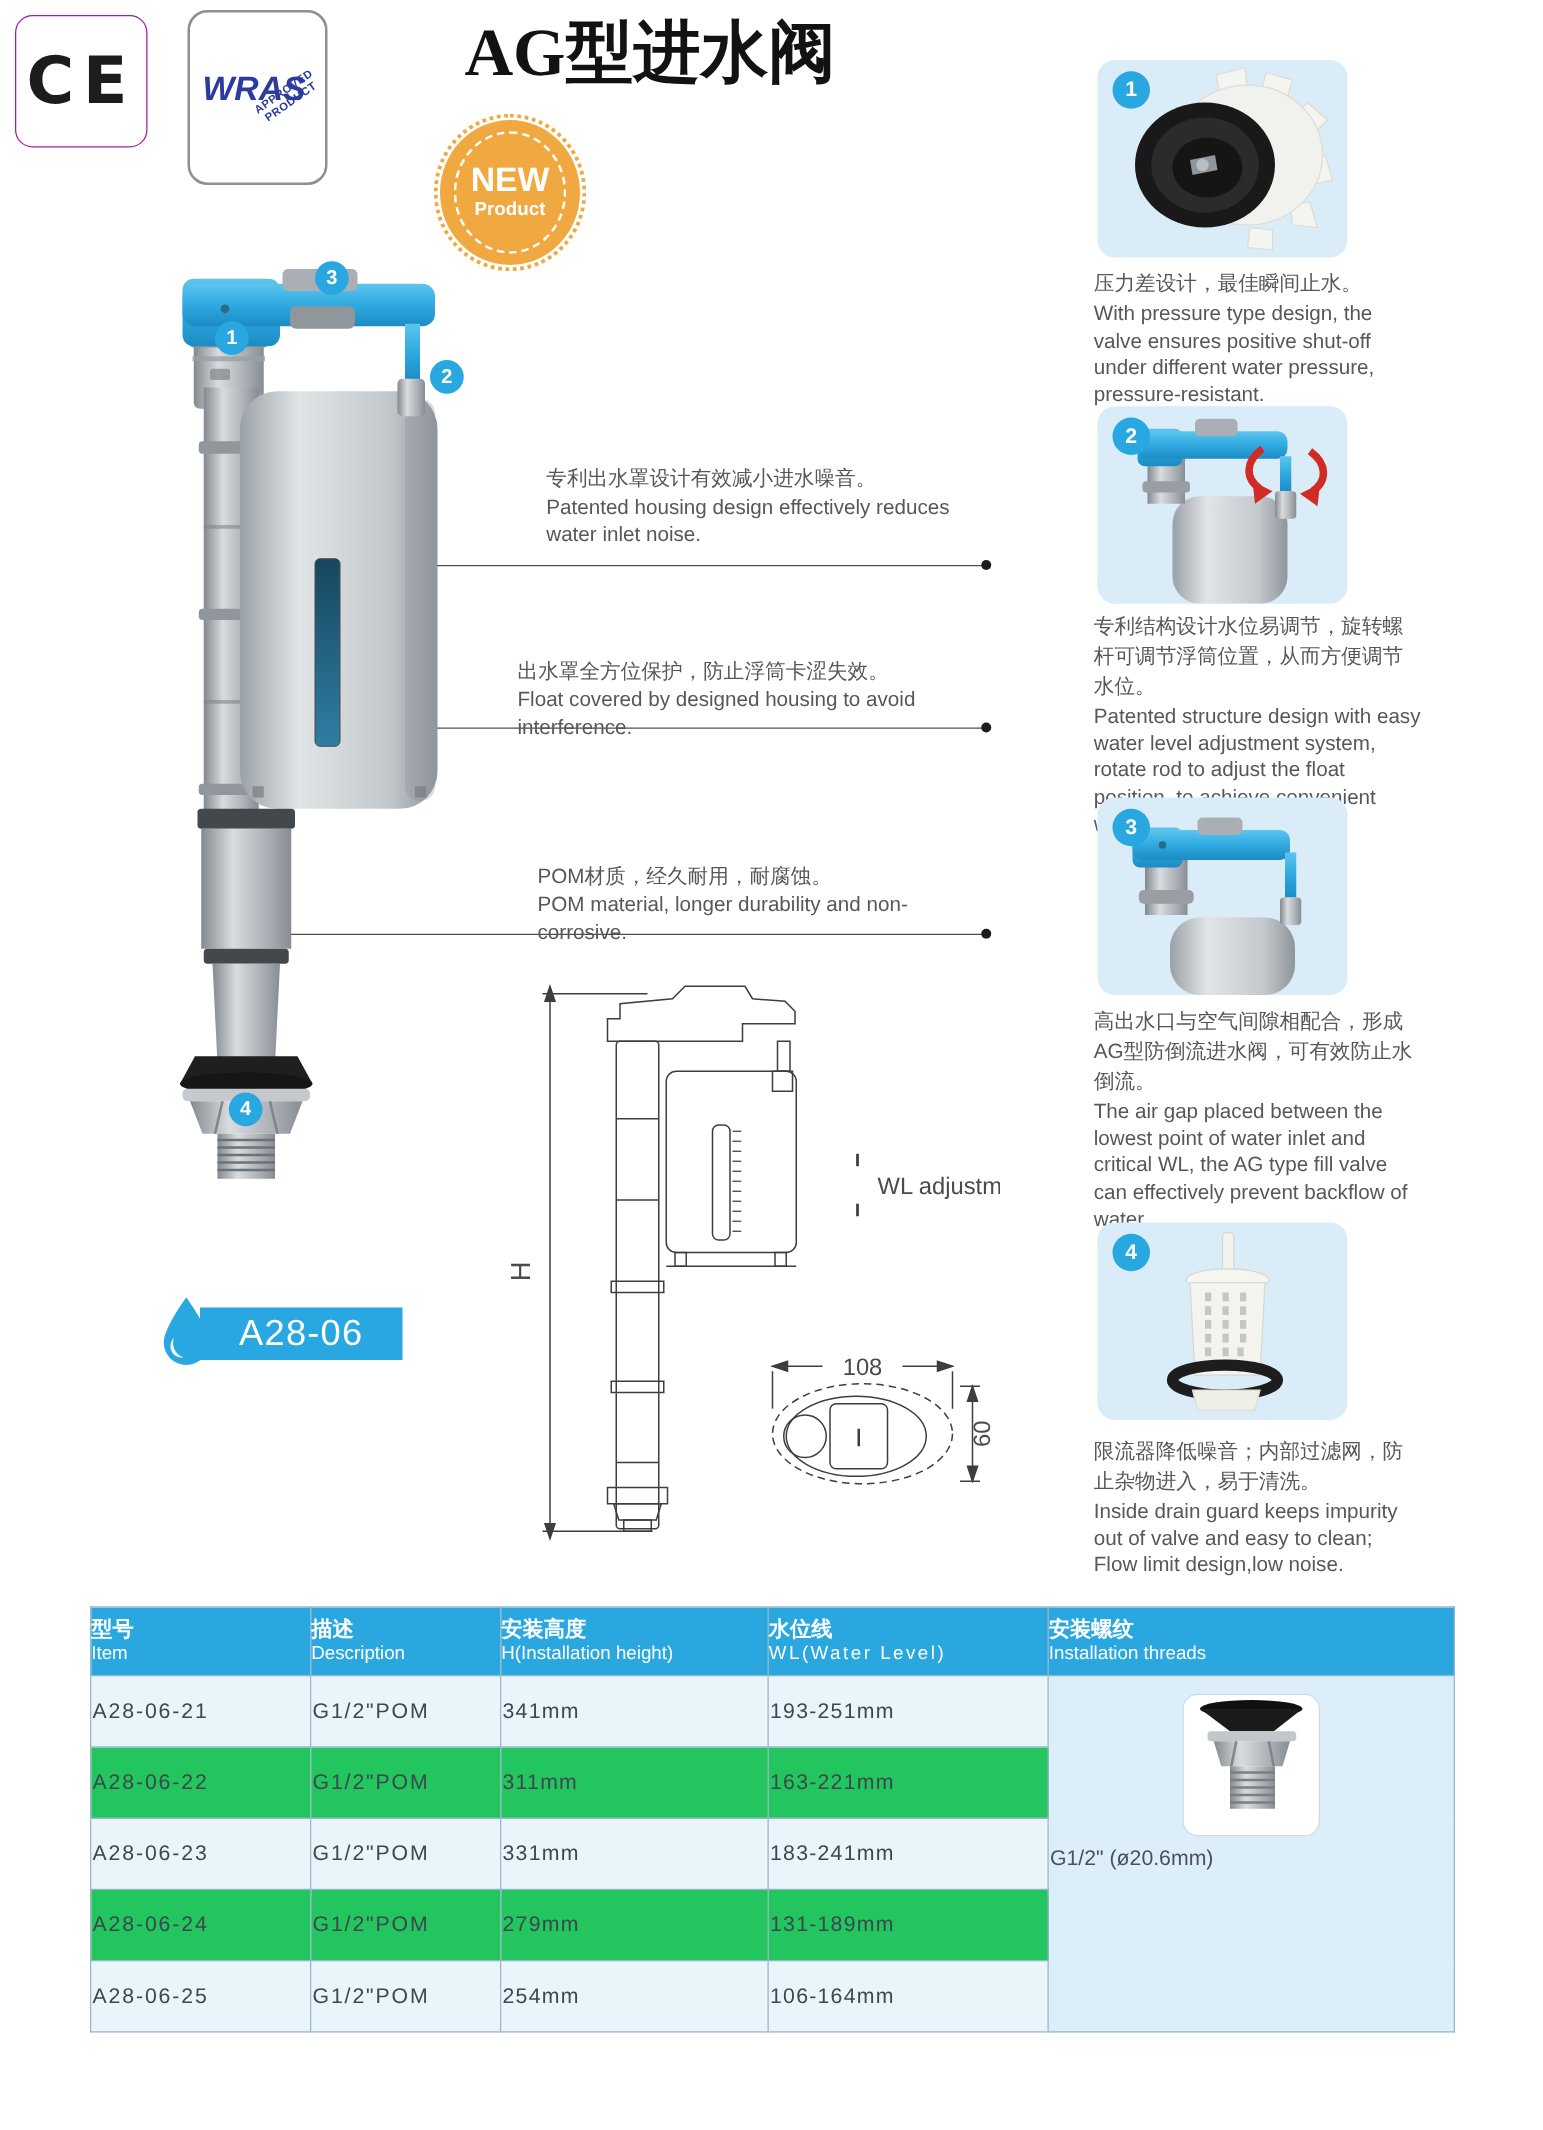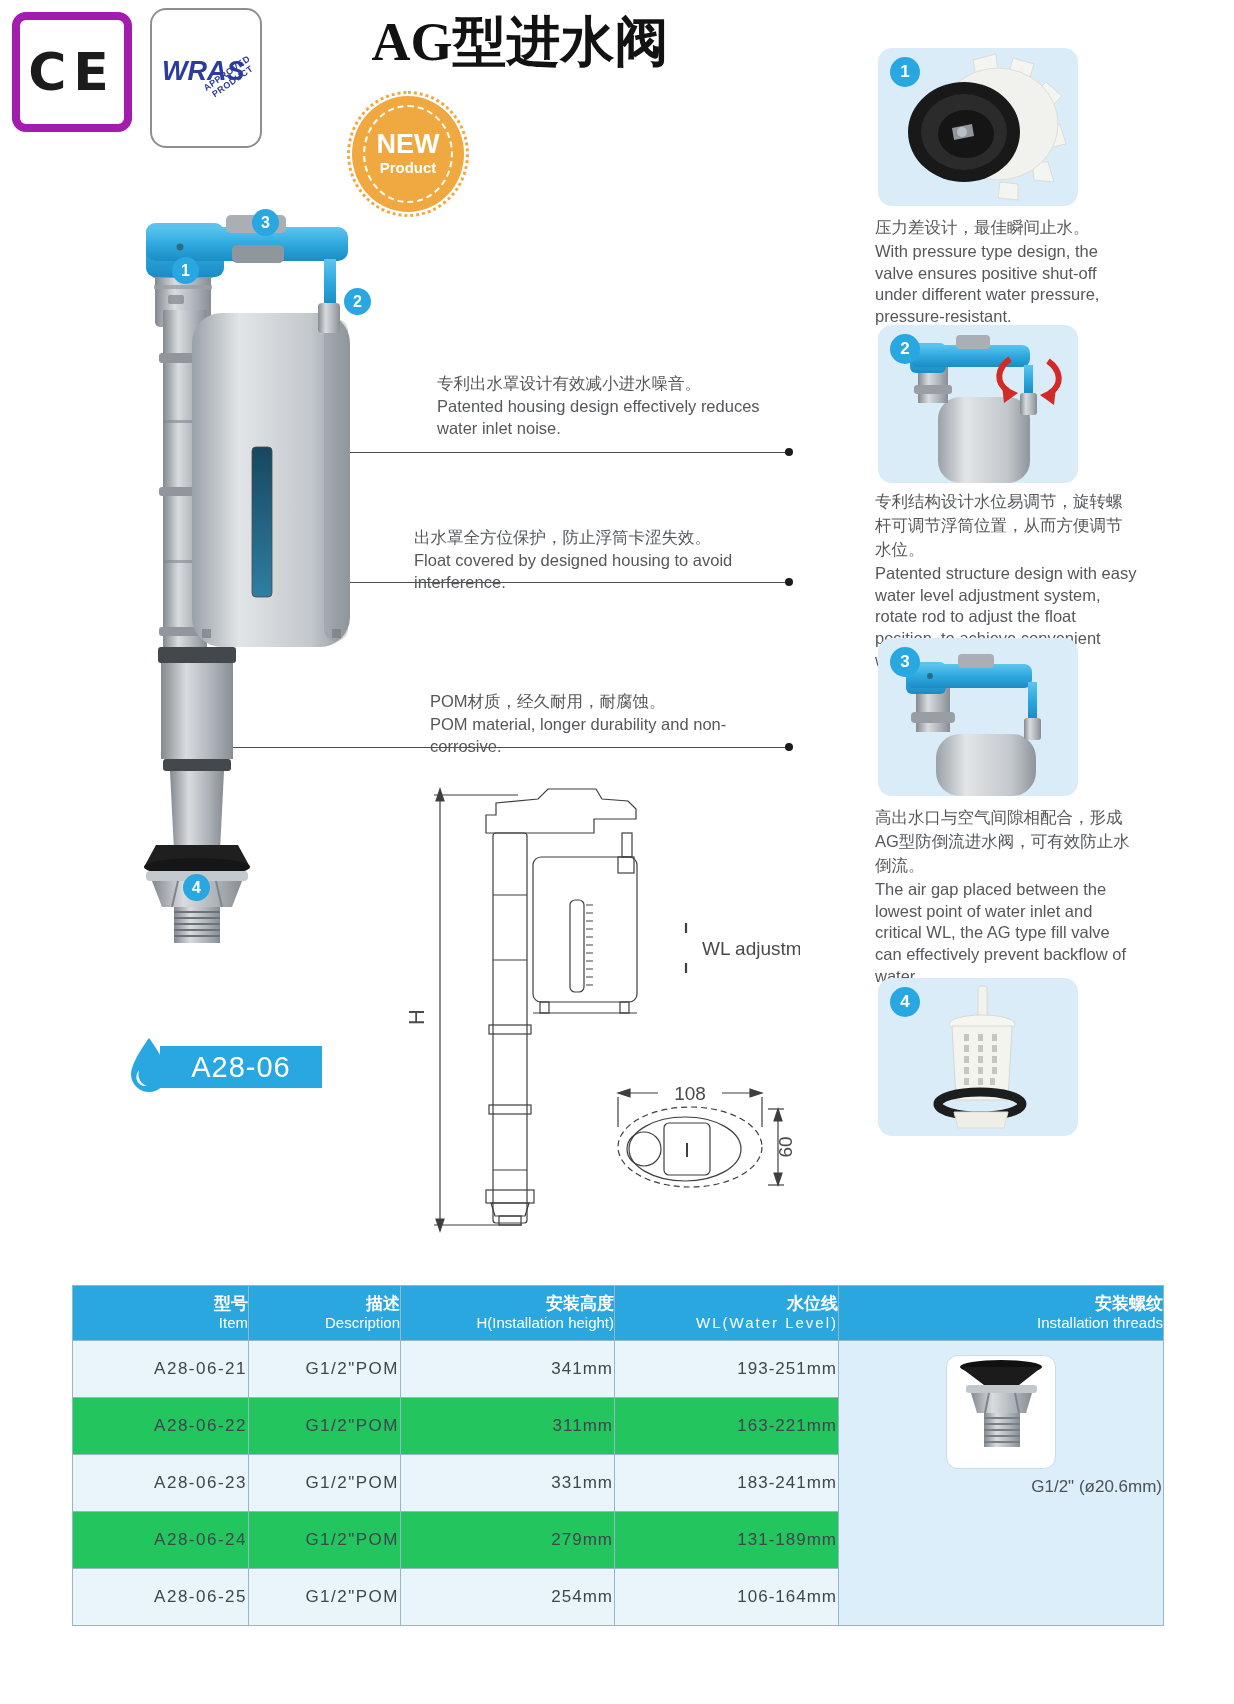--- a/index.html
+++ b/index.html
@@ -1,21 +1,21 @@
 <!DOCTYPE html>
 <html><head>
 <meta charset="utf-8">
 <style>
   html,body{margin:0;padding:0;background:#fff;}
   .canvas{position:relative;width:1234px;height:1704px;background:#fff;overflow:hidden;
           font-family:"Liberation Sans","DejaVu Sans",sans-serif;color:#58595b;}
   .abs{position:absolute;}
 
   
-  .ce-box{left:12px;top:12px;width:104px;height:104px;border:8px solid #a21caf;border-radius:14px;
+  .ce-box{left:12px;top:12px;width:104px;height:104px;border:1px solid #a21caf;border-radius:14px;
           display:flex;align-items:center;justify-content:center;}
   .ce-text{font-size:52px;font-weight:700;color:#1c1c1c;letter-spacing:7px;font-family:"DejaVu Sans",sans-serif;}
   .wras-box{left:150px;top:8px;width:108px;height:136px;border:2px solid #8f8f8f;border-radius:16px;background:#fff;}
   .wras-main{position:absolute;left:10px;top:46px;font-family:Liberation Sans, sans-serif;
              font-style:italic;font-weight:700;font-size:27px;color:#2b3c9e;}
   .wras-sub{position:absolute;right:2px;top:58px;transform:rotate(-35deg);font-size:9px;font-weight:700;
             color:#2b3c9e;line-height:1.1;text-align:center;letter-spacing:.5px;}
   .title{left:330px;top:6px;width:380px;text-align:center;margin:0;font-family:"Liberation Serif","DejaVu Serif",serif;
          font-size:54px;font-weight:700;color:#121212;}
 
@@ -44,21 +44,21 @@
   .dcard .co-badge{position:absolute;left:12px;top:9px;width:30px;height:30px;font-size:17px;}
   .dtext{width:262px;font-size:16.5px;line-height:1.33;color:#55575a;}
   .dtext .cn{margin-bottom:1px;}
 
   
   .model-rect{left:160px;top:1046px;width:162px;height:42px;background:#29a7e0;color:#fff;
               display:flex;align-items:center;justify-content:center;font-size:29px;letter-spacing:1px;}
 
   
   .spec-table{left:72px;top:1285px;width:1091px;border-collapse:collapse;table-layout:fixed;}
-  .spec-table th,.spec-table td{border:1px solid #96b7c7;text-align:right;vertical-align:middle;}
+  .spec-table th,.spec-table td{border:1px solid #96b7c7;text-align:left;vertical-align:middle;}
   .spec-table th{background:#2ba7e0;color:#fff;height:50px;font-weight:400;padding:2px 0;}
   .th-cn{display:block;font-size:17px;font-weight:700;line-height:1.25;}
   .th-en{display:block;font-size:15px;line-height:1.25;}
   .th-en.sp{letter-spacing:2px;}
   .spec-table td{height:54px;font-size:17px;color:#3e464e;background:#e9f4fb;}
   .spec-table tr.alt td{background:#22c55e;}
   .td-item{letter-spacing:1.5px;}
   .td-desc{letter-spacing:1.5px;color:#4a5157;}
   .td-num{letter-spacing:1px;}
   td.threads-cell{background:#dceef9 !important;vertical-align:top;padding-top:14px;}
@@ -274,20 +274,24 @@
           <rect x="100" y="89" width="5" height="7"></rect>
           <rect x="114" y="89" width="5" height="7"></rect>
         <rect x="86" y="100" width="5" height="7"></rect>
           <rect x="100" y="100" width="5" height="7"></rect>
           <rect x="112" y="100" width="5" height="7"></rect>
       </g>
       <ellipse cx="102" cy="126" rx="42" ry="12" fill="none" stroke="#1d1d1d" stroke-width="9"></ellipse>
       <path d="M76,134 L130,134 L126,150 L80,150 Z" fill="#efefe8" stroke="#ddddd6"></path>
     </svg>
     <div class="co-badge">4</div>
+  </div>
+  <div class="abs dtext" style="left:875px;top:1150px;">
+    <div class="cn">限流器降低噪音；内部过滤网，防止杂物进入，易于清洗。</div>
+    <div class="en">Inside drain guard keeps impurity out of valve and easy to clean; Flow limit design,low noise.</div>
   </div>
 
   <svg class="abs" style="left:124px;top:1036px;" width="50" height="58" viewBox="0 0 50 58">
     <path d="M25 2 C25 2 7 26 7 38 a18 18 0 0 0 36 0 C43 26 25 2 25 2 Z" fill="#29a7e0"></path>
     <path d="M15 34 c-2 8 2 14 8 16 c-9 1 -14 -8 -8 -16 Z" fill="#ffffff" opacity="0.9"></path>
   </svg>
   <div class="abs model-rect">A28-06</div>
 
   <svg class="abs" style="left:390px;top:775px;" width="410" height="460" viewBox="0 0 410 460">
     <g stroke="#3e3e3e" stroke-width="1.2" fill="none">

